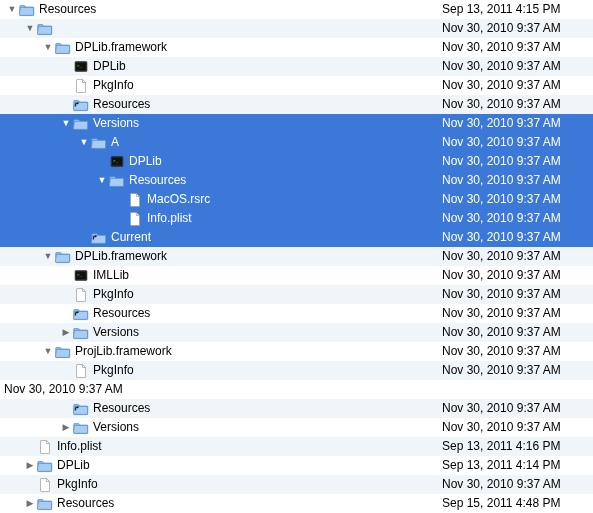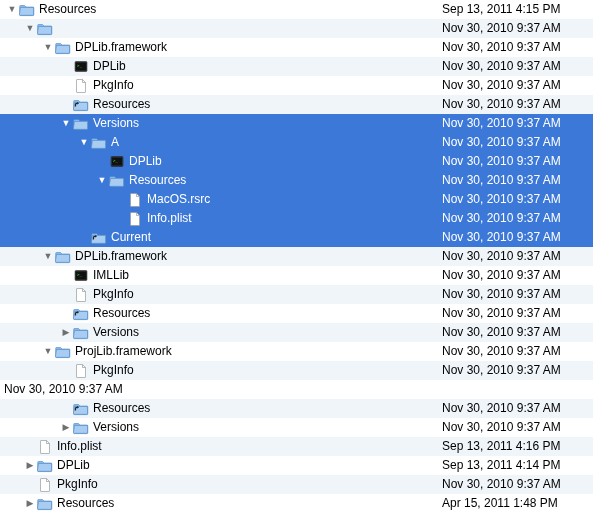--- a/index.html
+++ b/index.html
@@ -422,15 +422,15 @@
         <span class="indent" style="width: 24px;"></span>
         <span class="tri">▶</span>
         <span class="ico">
           <svg width="16" height="16" viewBox="0 0 16 16">
             <path d="M1.5 3.5 h4 l1.5 1.5 h7 a.8.8 0 0 1 .8.8 v7 a.8.8 0 0 1 -.8.8 h-12.5 a.8.8 0 0 1 -.8 -.8 v-8.5 a.8.8 0 0 1 .8 -.8 z" fill="#87b8ec" stroke="#4d88c4" stroke-width="0.6"></path>
             <path d="M1.5 5.5 h13 v7 a.8.8 0 0 1 -.8.8 h-12.5 a.8.8 0 0 1 -.8 -.8 z" fill="#a9cdf2" stroke="#4d88c4" stroke-width="0.6"></path>
           </svg>
         </span>
         <span class="name">Resources</span>
       </div>
-      <span class="date">Apr 15, 2011 1:48 PM</span>
+      <span class="date">Sep 15, 2011 4:48 PM</span>
     </div>
   </div>
 
 </body></html>

